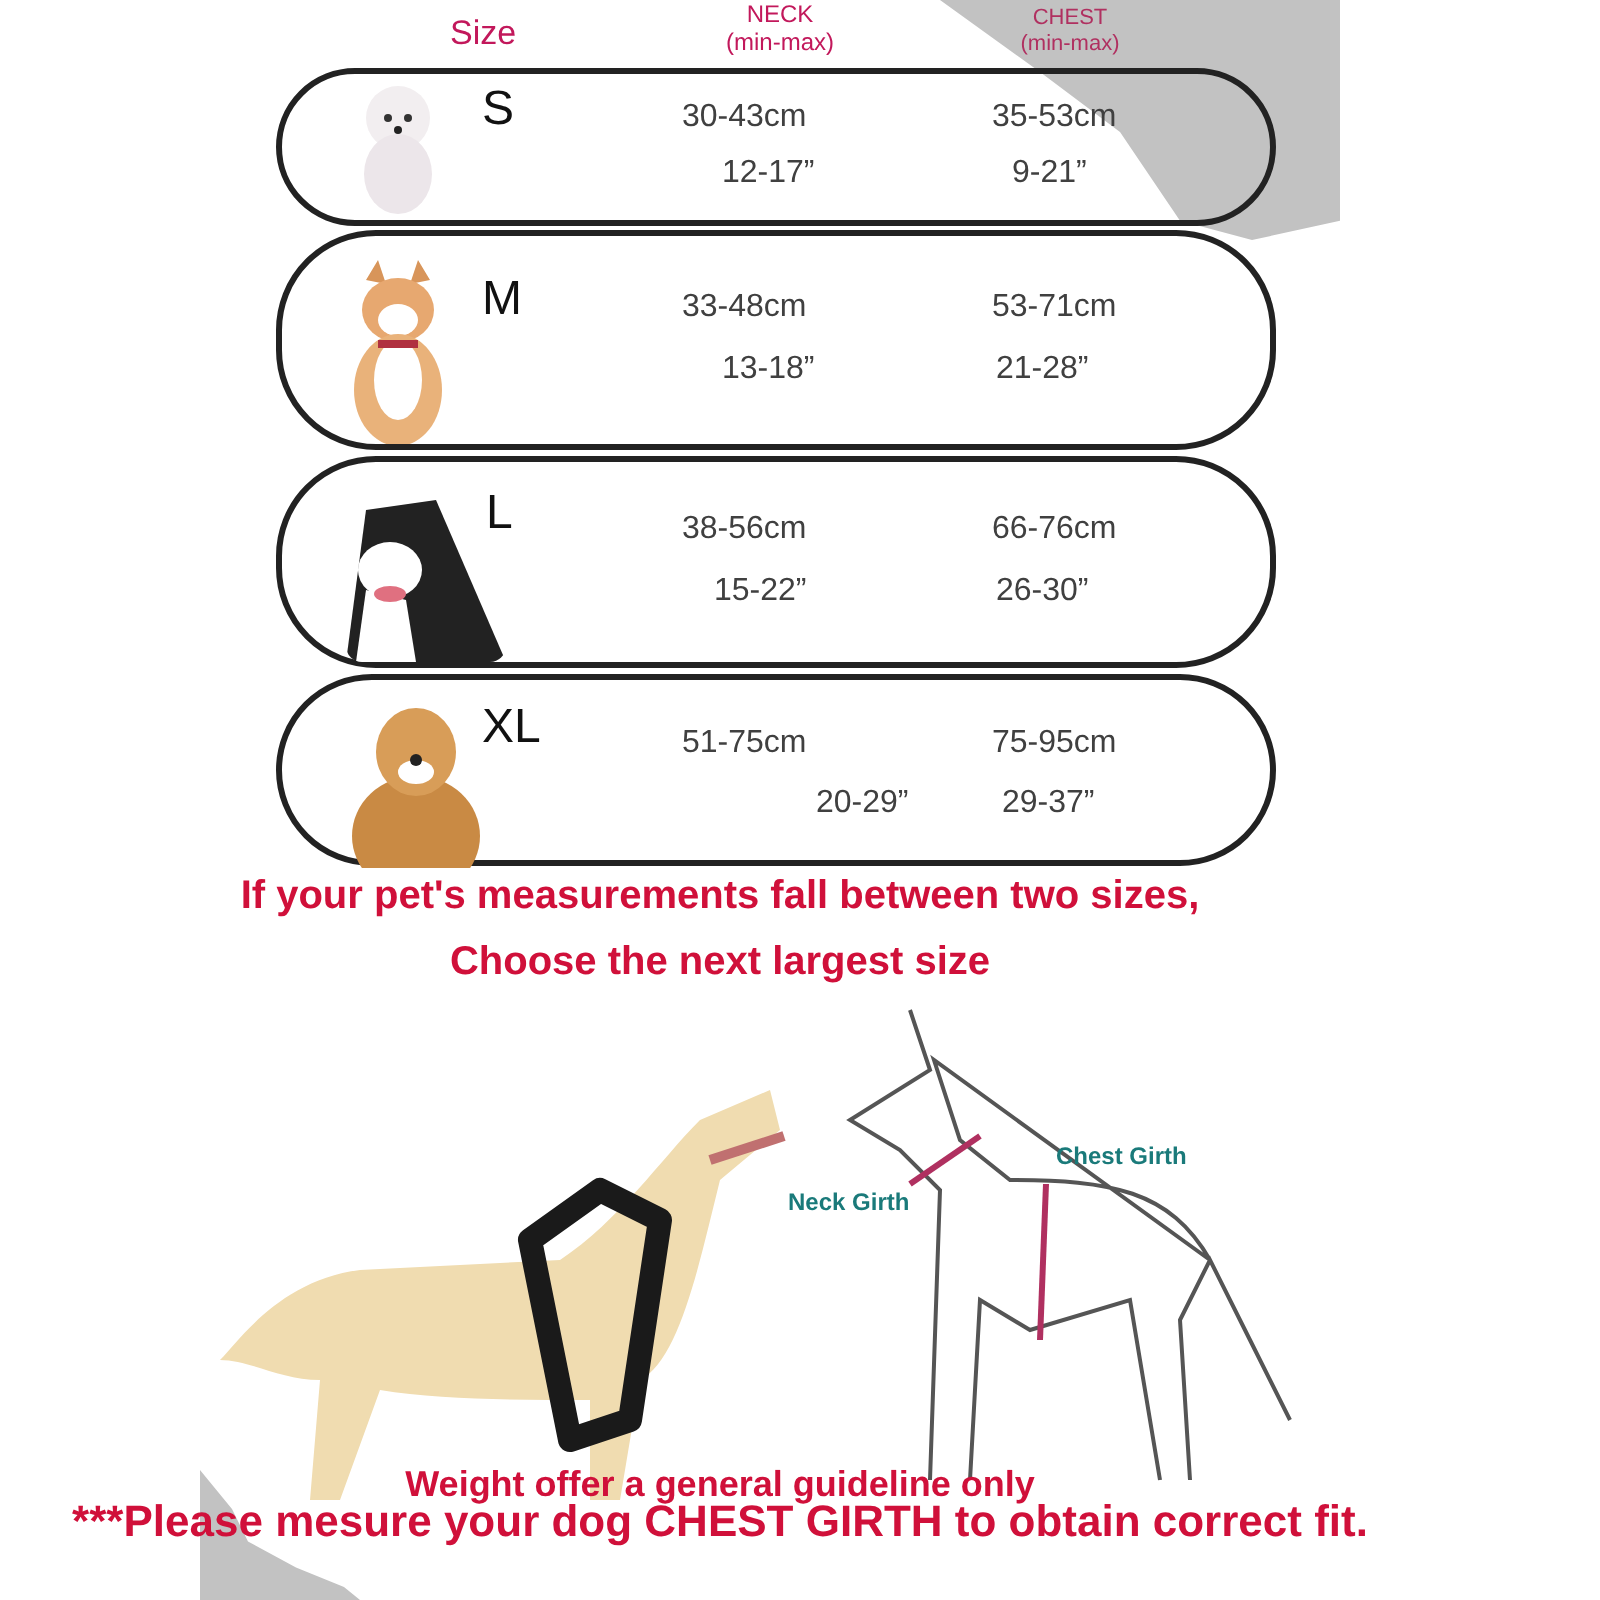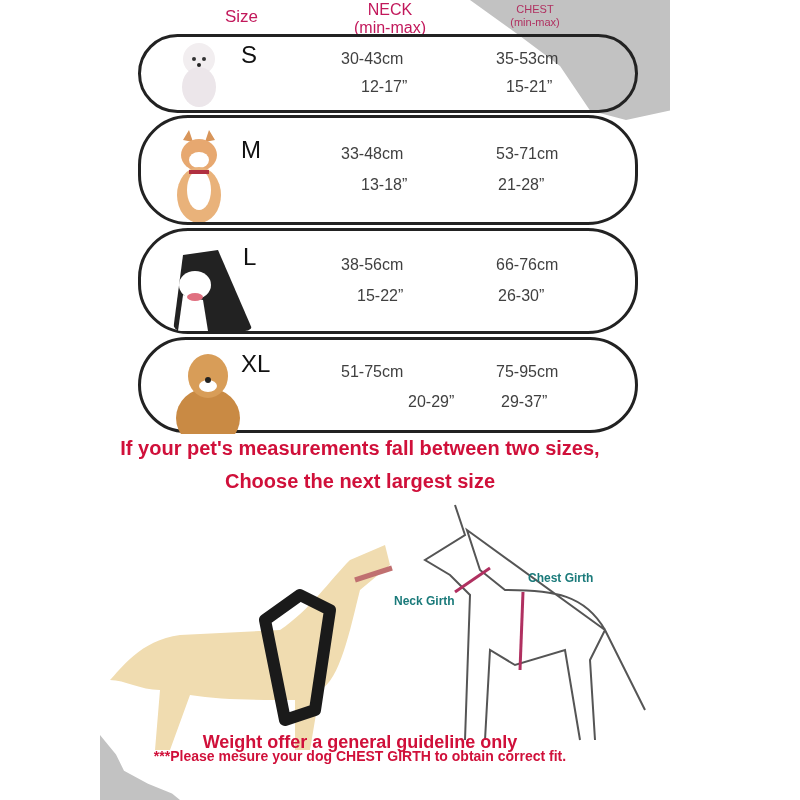--- a/index.html
+++ b/index.html
@@ -1,21 +1,21 @@
 <!DOCTYPE html>
 <html><head>
 <meta charset="utf-8">
 <style>
   html,body{margin:0;padding:0;}
   body{width:800px;height:800px;position:relative;background:#fff;overflow:hidden;font-family:"Liberation Sans","DejaVu Sans",sans-serif;}
   .grey-tr{position:absolute;left:470px;top:0;width:200px;height:120px;background:#c2c2c2;border-bottom-left-radius:60px 40px;clip-path:polygon(10% 0,100% 0,100% 92%,78% 100%,60% 92%,45% 55%,25% 30%,0 0);}
   .grey-bl{position:absolute;left:100px;top:735px;width:80px;height:65px;background:#c2c2c2;clip-path:polygon(0 0,20% 30%,30% 55%,60% 75%,90% 90%,100% 100%,0 100%);}
   .hdr{position:absolute;color:#c2185b;text-align:center;line-height:1.15;}
   .hdr-size{left:225px;top:7px;font-size:17px;}
-  .hdr-neck{left:350px;top:1px;font-size:16px;width:80px;}
+  .hdr-neck{left:350px;top:1px;font-size:12px;width:80px;}
   .hdr-chest{left:495px;top:3px;font-size:11px;width:80px;color:#b03060;}
   .row{position:absolute;left:138px;width:500px;border:3px solid #222;border-radius:50px;background:transparent;box-sizing:border-box;}
   .dog{position:absolute;left:28px;width:60px;border-radius:8px;}
   .sz{position:absolute;left:100px;font-size:24px;color:#111;}
   .val{position:absolute;font-size:16px;color:#404040;line-height:1.5;}
   .warn{position:absolute;left:0;width:720px;text-align:center;color:#d0103a;font-weight:bold;font-size:20px;}
   .girth{position:absolute;font-size:12px;font-weight:bold;color:#1a7a7a;}
 </style>
 </head>
 <body>
@@ -38,21 +38,21 @@
       <circle cx="30" cy="18" r="16" fill="#f2eef0"></circle>
       <ellipse cx="30" cy="46" rx="17" ry="20" fill="#ece6ea"></ellipse>
       <circle cx="25" cy="18" r="2" fill="#333"></circle>
       <circle cx="35" cy="18" r="2" fill="#333"></circle>
       <circle cx="30" cy="24" r="2" fill="#222"></circle>
     </svg>
   <div class="sz" style="top:4px;">S</div>
   <div class="val" style="left:200px;top:10px;">30-43cm</div>
   <div class="val" style="left:220px;top:38px;">12-17”</div>
   <div class="val" style="left:355px;top:10px;">35-53cm</div>
-  <div class="val" style="left:365px;top:38px;">15-21”</div>
+  <div class="val" style="left:365px;top:38px;">9-21”</div>
 </div>
 
 <div class="row" style="top:115px;height:110px;">
   <svg class="dog" style="top:12px;height:92px;" viewBox="0 0 60 92">
       <path d="M14 10 L20 0 L24 12 Z M46 10 L40 0 L36 12 Z" fill="#d8955a"></path>
       <ellipse cx="30" cy="25" rx="18" ry="16" fill="#e7a870"></ellipse>
       <ellipse cx="30" cy="30" rx="10" ry="8" fill="#fff"></ellipse>
       <ellipse cx="30" cy="65" rx="22" ry="28" fill="#e9b27a"></ellipse>
       <ellipse cx="30" cy="60" rx="12" ry="20" fill="#fff"></ellipse>
       <rect x="20" y="40" width="20" height="4" fill="#b03040"></rect>
@@ -102,14 +102,14 @@
 </svg>
 
 <svg style="position:absolute;left:405px;top:500px;" width="270" height="250" viewBox="0 0 270 250">
   <path d="M50 5 L60 35 L20 60 L45 75 L65 95 L60 240 M80 240 L85 150 L110 165 L160 150 L175 240 M190 240 L185 160 L200 130 L220 170 L240 210 M200 130 C180 95 150 90 100 90 L75 70 L62 30 Z" fill="none" stroke="#555" stroke-width="2"></path>
   <path d="M50 92 L85 68" stroke="#b03060" stroke-width="3"></path>
   <path d="M118 92 L115 170" stroke="#b03060" stroke-width="3"></path>
 </svg>
 <div class="girth" style="left:374px;top:594px;margin-left:20px;">Neck Girth</div>
 <div class="girth" style="left:528px;top:571px;">Chest Girth</div>
 
-<div class="warn" style="top:748px;font-size:14px;">***Please mesure your dog CHEST GIRTH to obtain correct fit.</div>
+<div class="warn" style="top:748px;font-size:22px;">***Please mesure your dog CHEST GIRTH to obtain correct fit.</div>
 <div class="warn" style="top:732px;font-size:18px;">Weight offer a general guideline only</div>
 
 </body></html>

